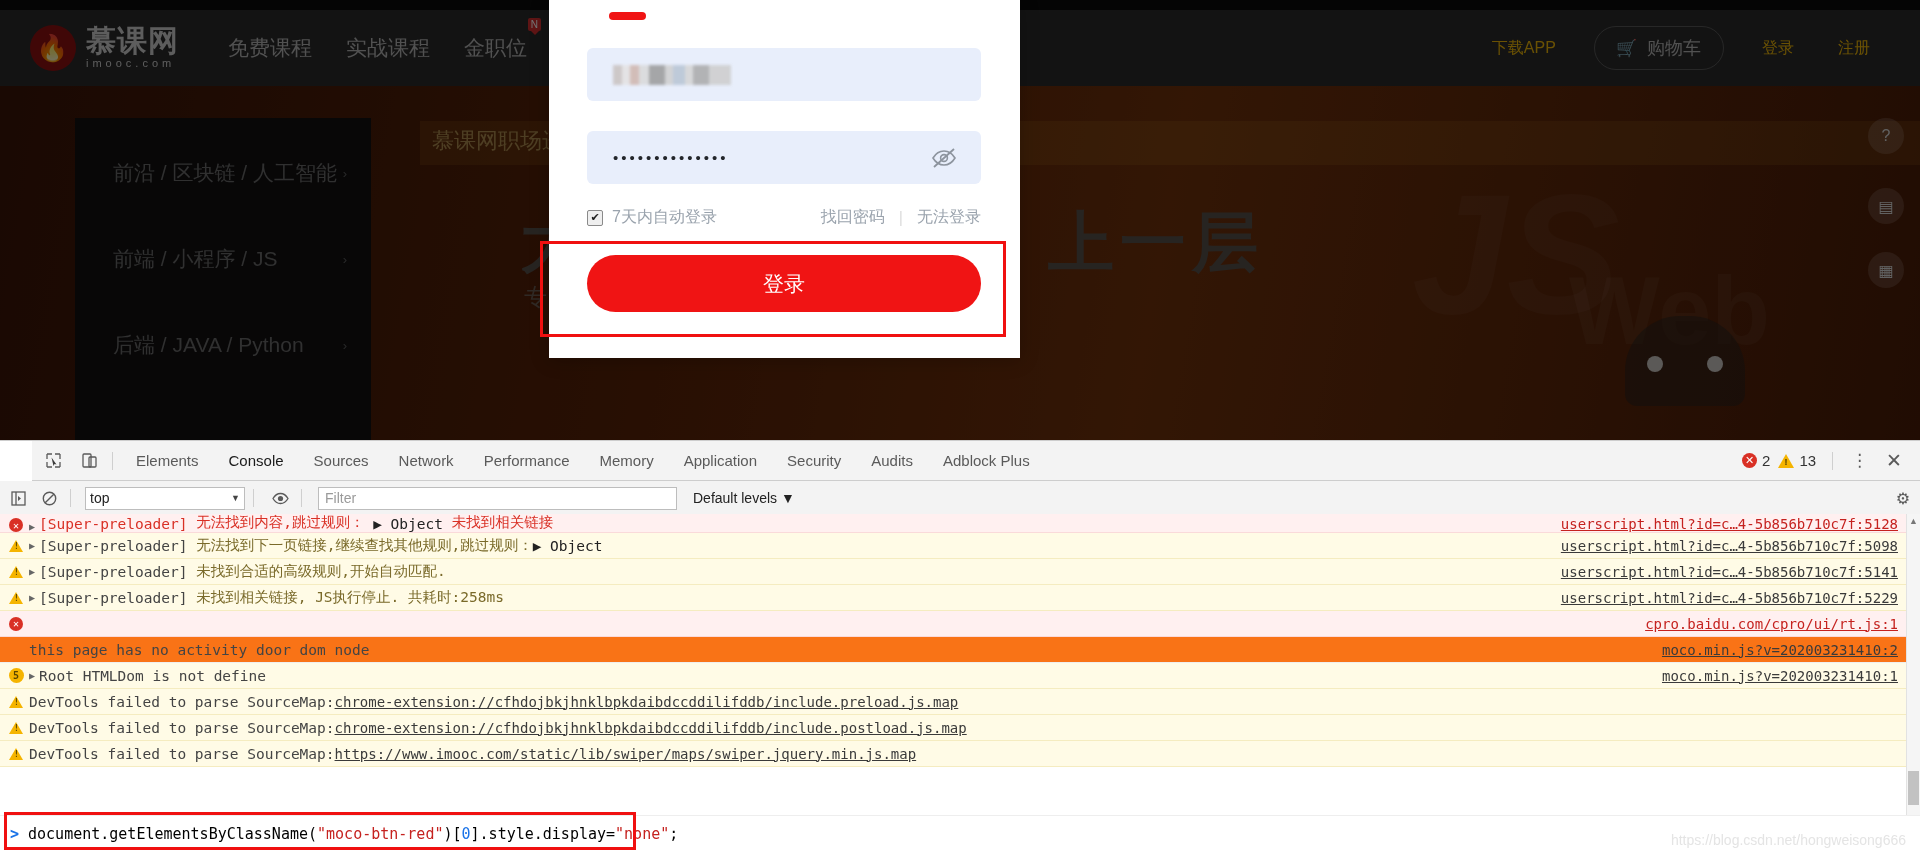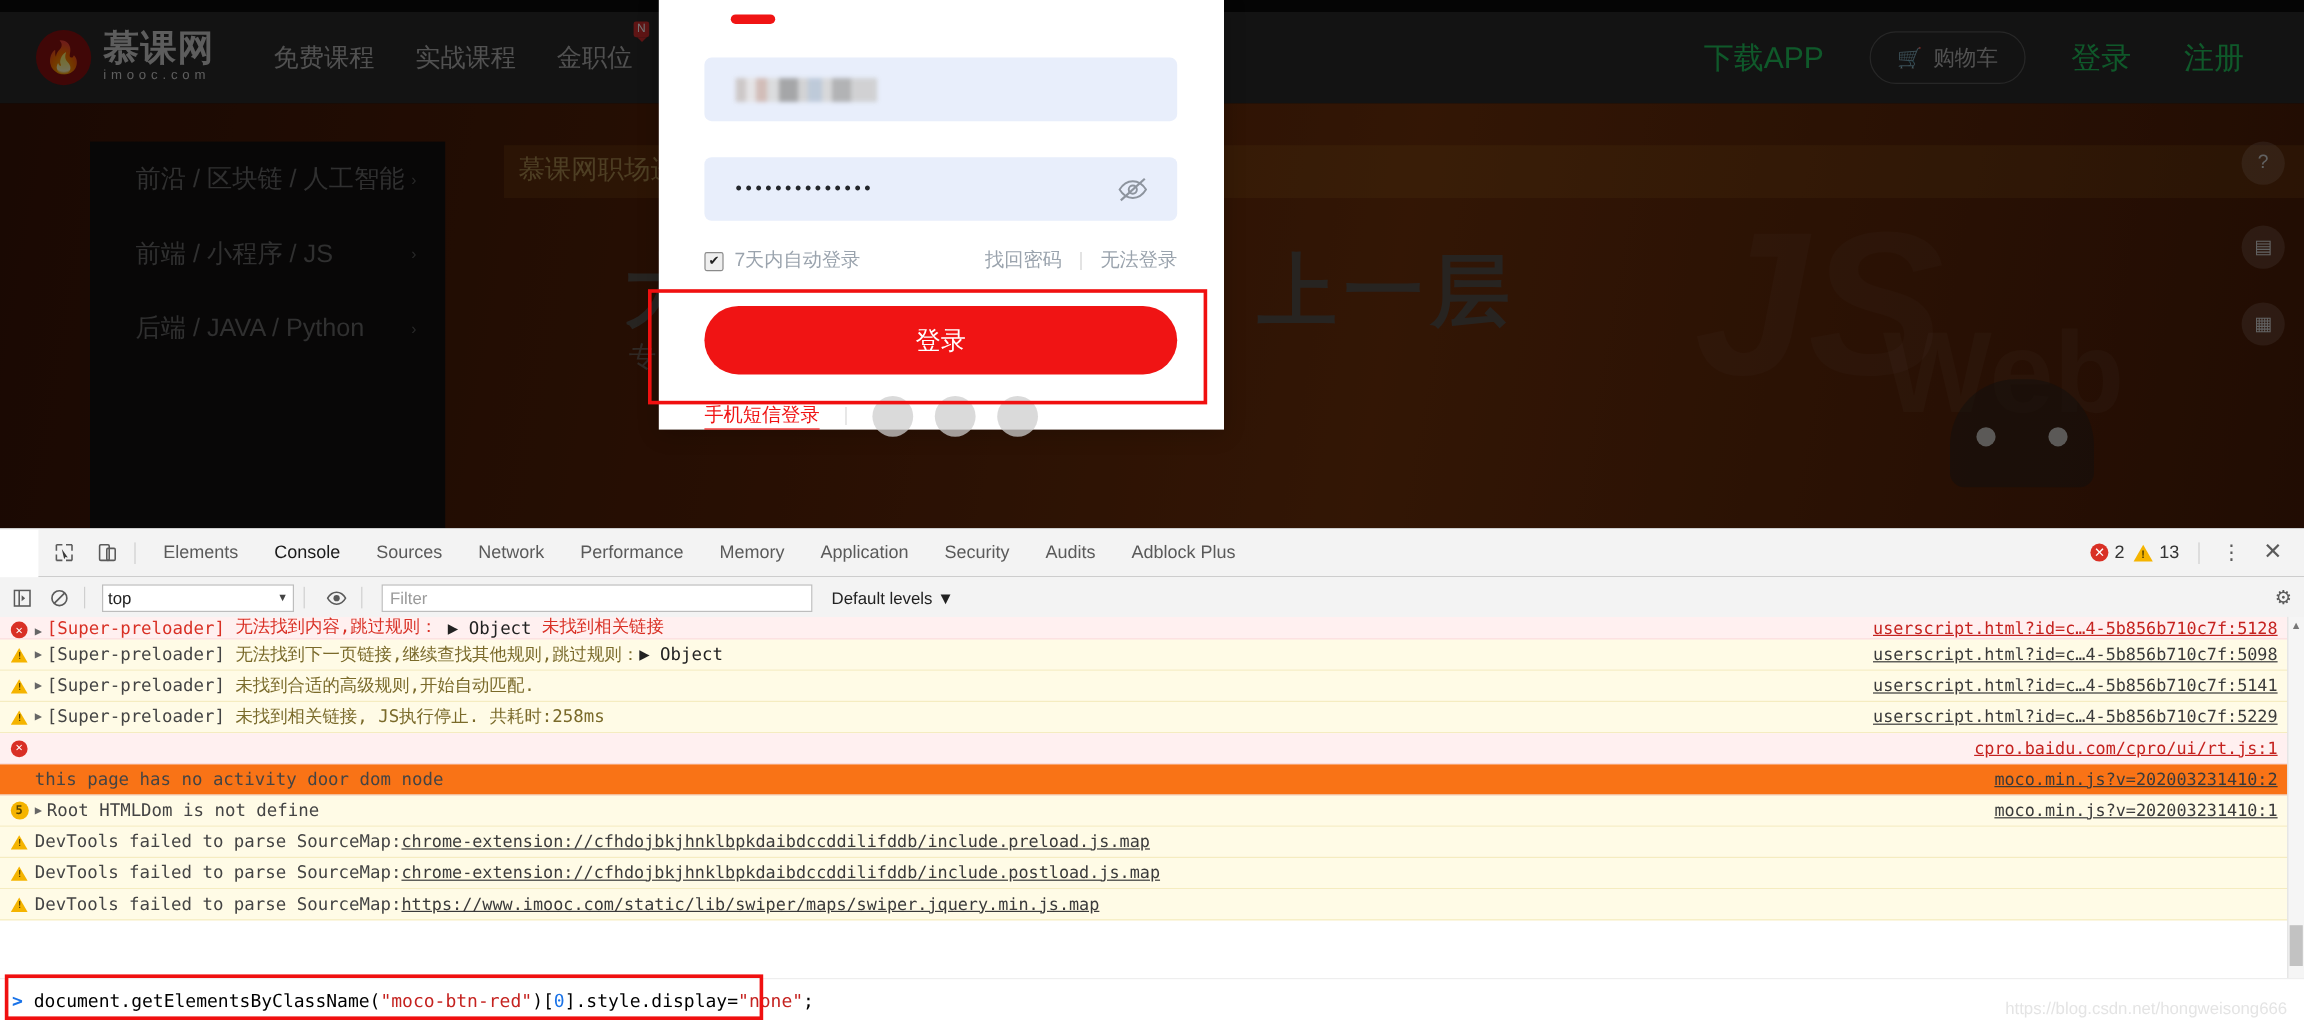--- a/index.html
+++ b/index.html
@@ -21,21 +21,21 @@
   .logo-text{margin-left:10px;color:#cfcfcf;}
   .logo-cn{font-size:30px;font-weight:bold;letter-spacing:1px;line-height:30px;}
   .logo-en{font-size:11px;letter-spacing:4px;line-height:14px;}
   .nav{display:flex;align-items:center;margin-left:32px;}
   .nav-item{color:#b4b4b4;font-size:21px;margin:0 17px;position:relative;white-space:nowrap;}
   .nav-badge{position:absolute;top:-16px;right:-14px;background:#d32f2f;color:#fff;font-size:10px;
     padding:1px 3px;border-radius:2px;line-height:11px;}
   .nav-badge:after{content:"";position:absolute;left:3px;bottom:-4px;border-left:4px solid transparent;
     border-right:4px solid transparent;border-top:4px solid #d32f2f;}
   .hdr-right{margin-left:auto;display:flex;align-items:center;margin-right:28px;}
-  .hdr-link{color:#22c55e;font-size:25px;margin:0 22px;white-space:nowrap;}
+  .hdr-link{color:#eab308;font-size:16px;margin:0 22px;white-space:nowrap;}
   .cart-btn{border:1px solid #575757;border-radius:22px;padding:9px 22px;display:flex;align-items:center;
     color:#b4b4b4;font-size:18px;margin:0 16px;}
   .cart-ico{font-size:17px;margin-right:9px;}
   .search-box{width:230px;height:40px;background:#3a3a3a;border-radius:20px;margin-left:16px;}
 
   
   #hero{position:absolute;left:0;top:86px;width:1920px;height:354px;
     background:linear-gradient(100deg,#3a1508 0%,#5c2408 38%,#71320d 60%,#4a1c07 100%);overflow:hidden;}
   .hero-ribbon{position:absolute;left:420px;top:35px;width:1500px;height:44px;background:rgba(255,200,60,.10);}
   .ribbon-text{position:absolute;left:432px;top:40px;color:#b99a5a;font-size:22px;opacity:.85;}
@@ -43,21 +43,21 @@
   .hero-sub{position:absolute;left:524px;top:196px;font-size:23px;color:#6a5c52;letter-spacing:3px;}
   .ghost-js{position:absolute;right:300px;top:70px;font-size:170px;font-weight:bold;color:rgba(255,255,255,.045);font-style:italic;}
   .ghost-web{position:absolute;right:150px;top:170px;font-size:96px;font-weight:bold;color:rgba(255,255,255,.05);}
   .mascot{position:absolute;right:175px;top:230px;width:120px;height:90px;border-radius:55px 55px 12px 12px;
     background:rgba(40,35,30,.55);}
   .mascot:before{content:"";position:absolute;left:22px;top:40px;width:16px;height:16px;border-radius:50%;background:#c9c5c2;}
   .mascot:after{content:"";position:absolute;right:22px;top:40px;width:16px;height:16px;border-radius:50%;background:#c9c5c2;}
 
   
   #cat-panel{position:absolute;left:75px;top:118px;width:296px;height:322px;background:#121011;z-index:8;}
-  .cat-item{height:62px;display:flex;align-items:center;padding:0 24px 0 38px;color:#6a6a6a;font-size:21px;}
+  .cat-item{height:62px;display:flex;align-items:center;padding:0 24px 0 38px;color:#6a6a6a;font-size:21px;margin-top:24px;}
   .cat-arrow{margin-left:auto;font-size:13px;color:#5a5a5a;}
 
   
   .float-btn{position:absolute;right:16px;width:36px;height:36px;border-radius:50%;background:rgba(255,255,255,.14);
     color:#d8d8d8;display:flex;align-items:center;justify-content:center;font-size:16px;z-index:20;}
 
   
   #modal{position:absolute;left:549px;top:0;width:471px;height:358px;background:#fff;z-index:40;
     box-shadow:0 2px 18px rgba(0,0,0,.22);}
   .tab-underline{position:absolute;left:60px;top:12px;width:37px;height:8px;background:#f01414;border-radius:4px;}
@@ -235,27 +235,20 @@
     <span class="cb">✔</span>
     <span class="opt-label">7天内自动登录</span>
     <span style="margin-left:auto"></span>
     <span class="opt-link">找回密码</span>
     <span class="vsep">|</span>
     <span class="opt-link">无法登录</span>
   </div>
 
   <button id="login-btn">登录</button>
 
-  <div class="alt-row">
-    <span class="alt-sms">手机短信登录</span>
-    <span class="alt-div">|</span>
-    <span class="alt-ico"></span>
-    <span class="alt-ico"></span>
-    <span class="alt-ico"></span>
-  </div>
 </div>
 <div id="hl-login"></div>
 
 <div id="devtools">
 
   <div id="dt-tabs">
     <div class="dt-ico-btn">
       <svg width="17" height="17" viewBox="0 0 17 17">
           <path d="M2 2h5M2 2v5M15 2h-5M15 2v5M2 15h5M2 15v-5M15 15h-5M15 15v-5" stroke="#5a5a5a" stroke-width="1.3" fill="none"></path>
           <path d="M6.5 5.5l5 7-2-.4-1 2z" fill="#3a3a3a"></path>

